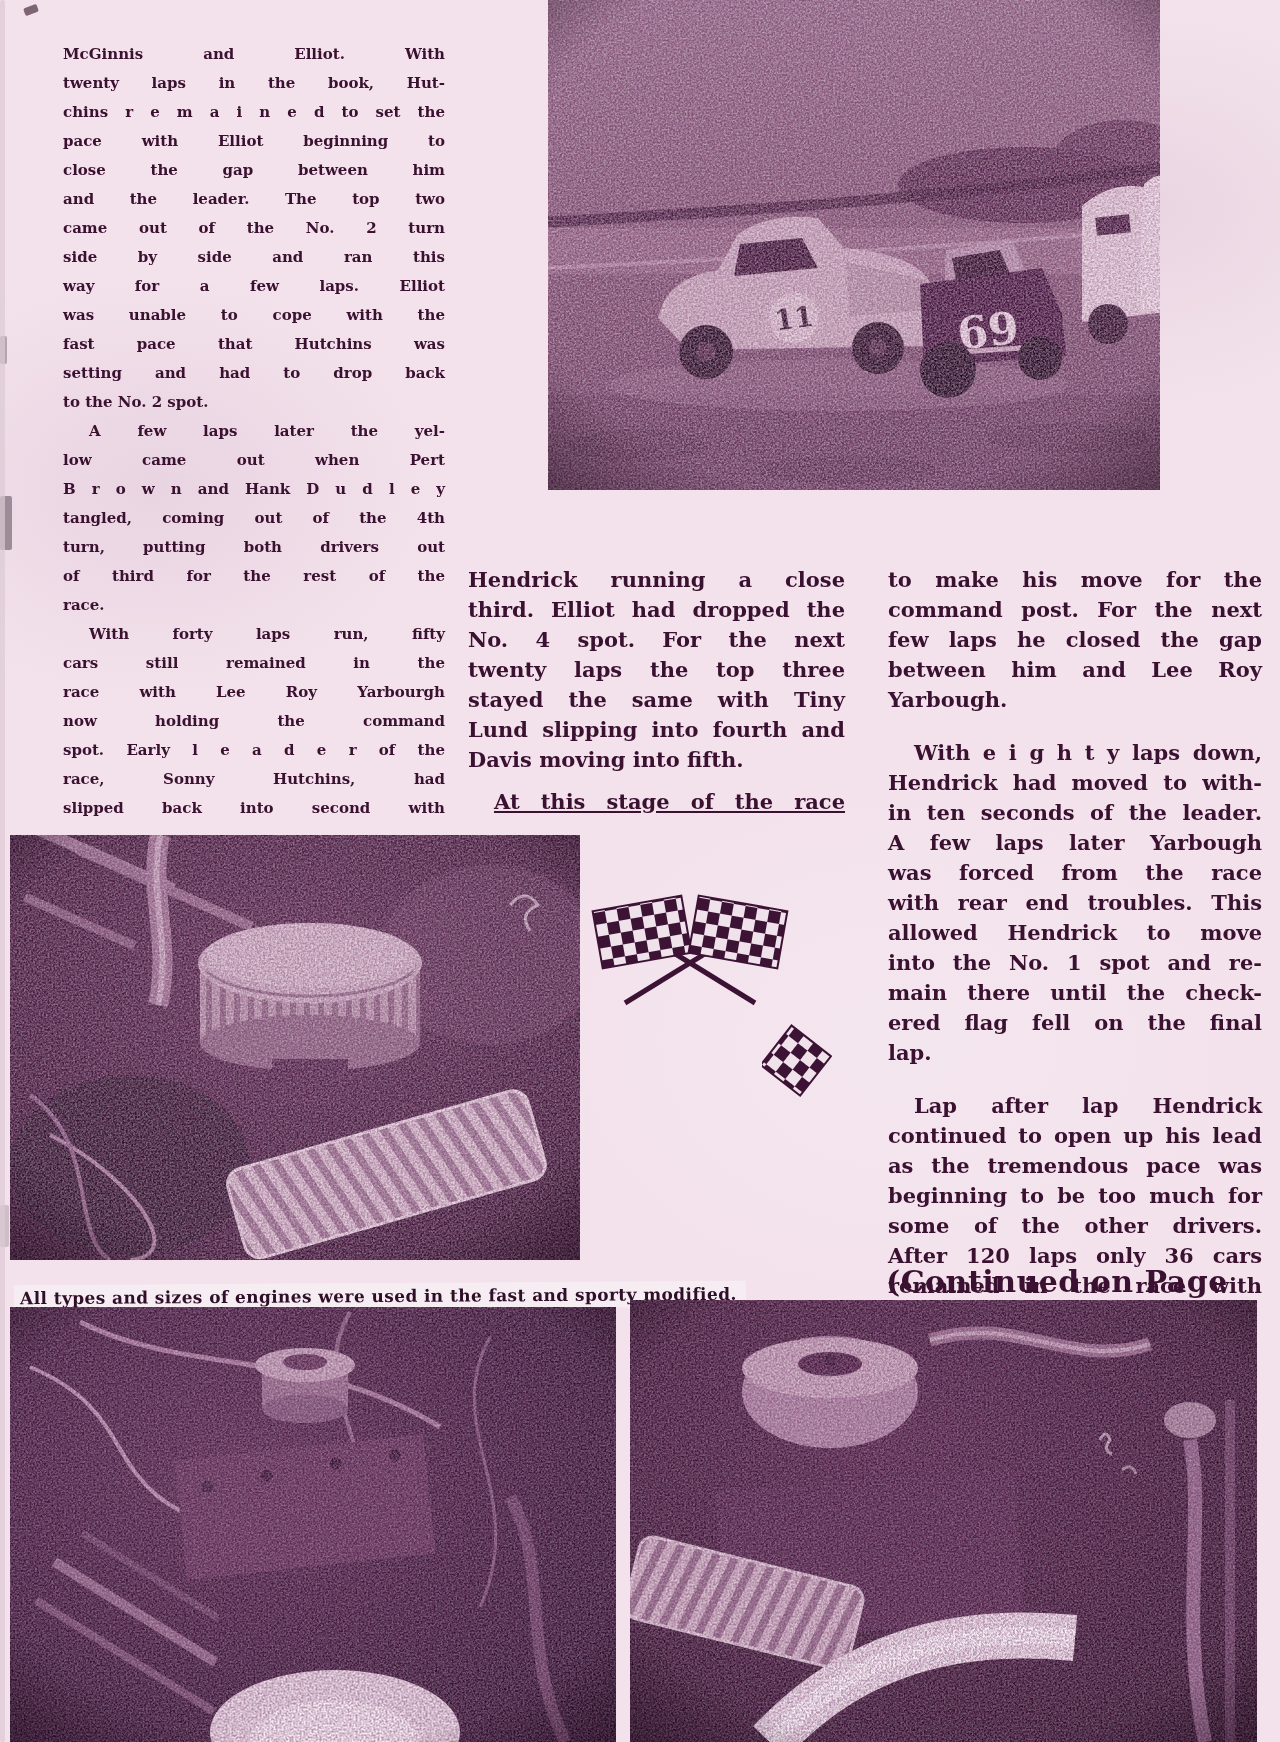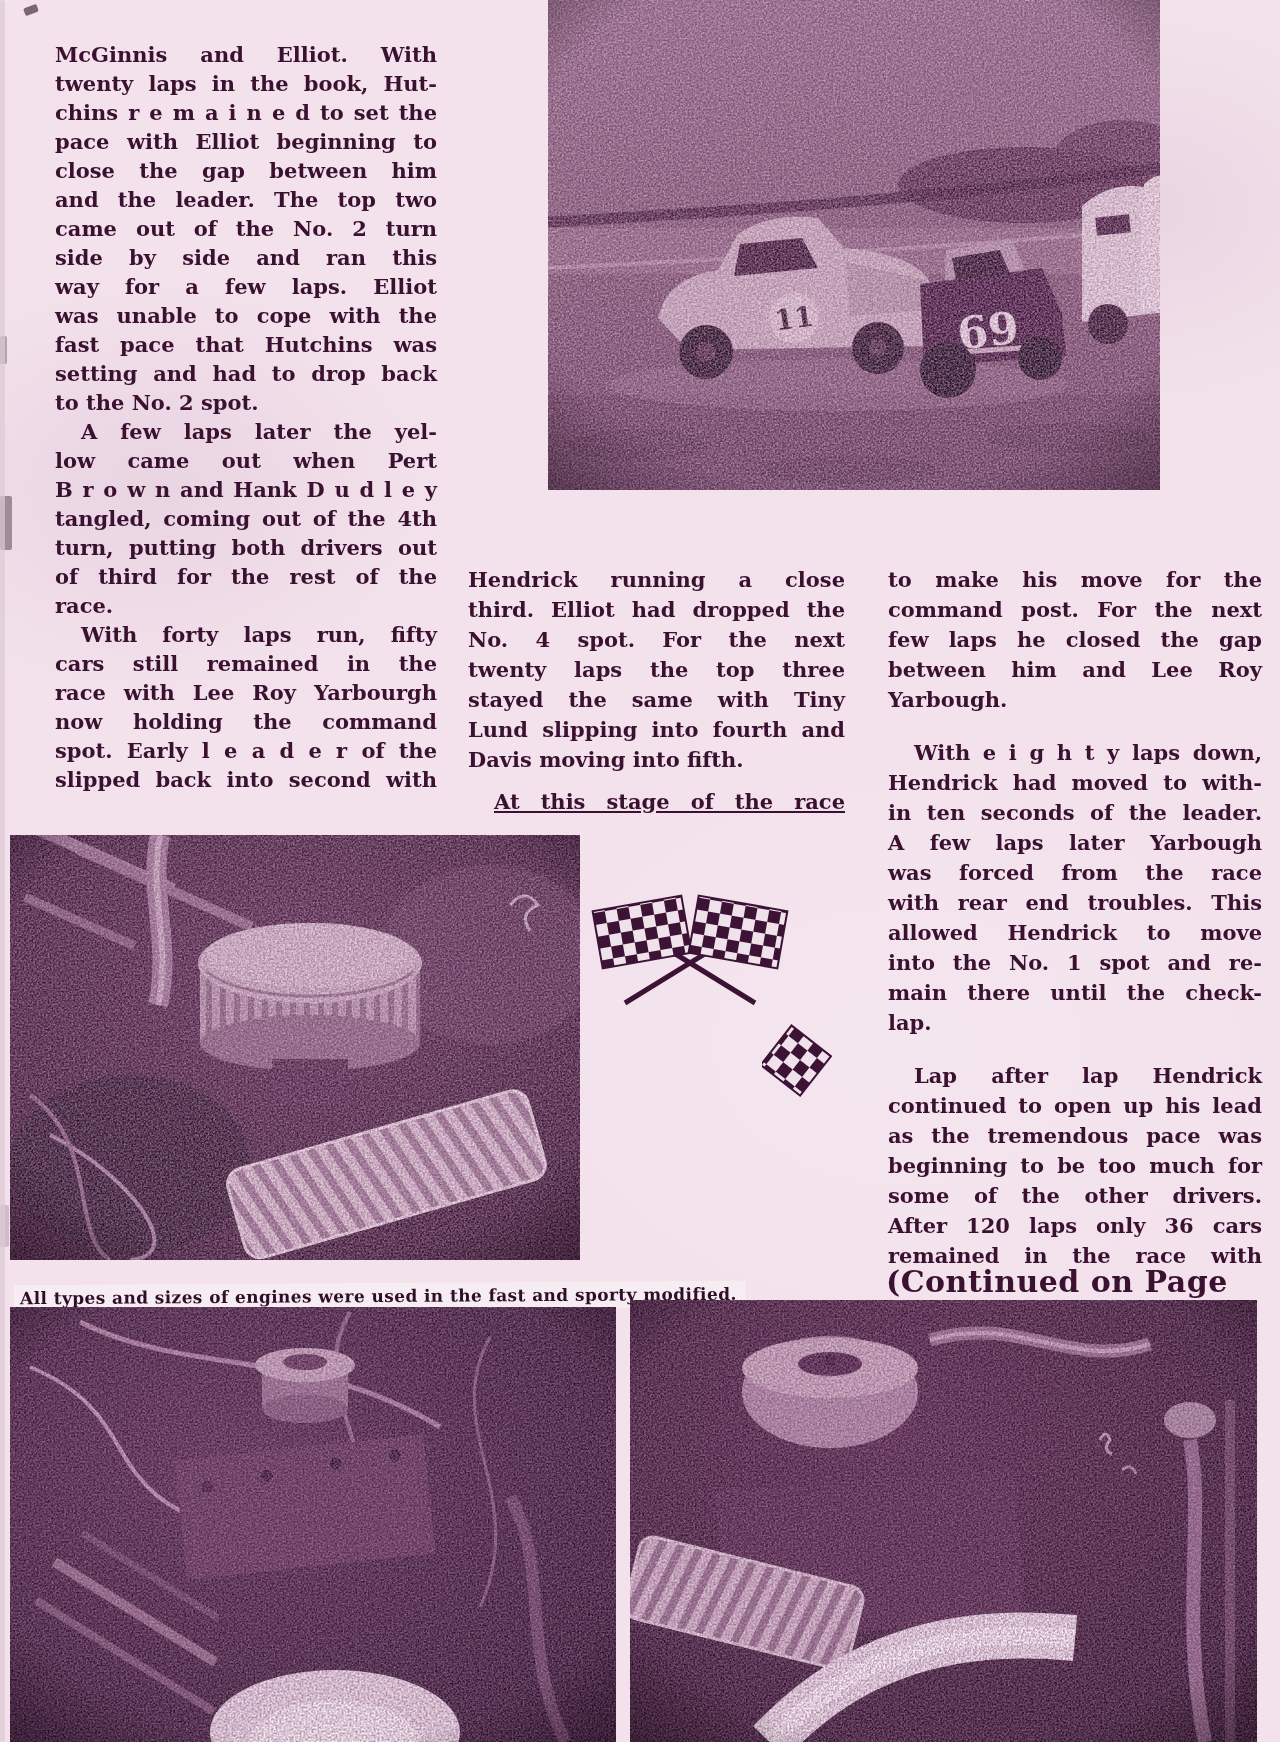--- a/index.html
+++ b/index.html
@@ -4,21 +4,21 @@
 <style>
   html,body{margin:0;padding:0;background:#d8c4cf;}
   .page{position:relative;width:1280px;height:1742px;overflow:hidden;
     background:#f3e2ec;
     background-image:
       radial-gradient(ellipse 420px 320px at 12% 28%, rgba(215,185,205,.35), transparent 70%),
       radial-gradient(ellipse 500px 380px at 70% 60%, rgba(244,232,240,.6), transparent 75%),
       radial-gradient(ellipse 380px 300px at 90% 12%, rgba(205,175,196,.25), transparent 70%);
     font-family:"DejaVu Serif", serif;}
   .col{position:absolute;color:#3a1130;font-weight:700;}
-  #col1{left:55px;top:40px;width:382px;font-size:21px;line-height:29px;}
+  #col1{left:63px;top:40px;width:382px;font-size:15px;line-height:29px;}
   #col2{left:468px;top:565px;width:377px;font-size:21px;line-height:30px;}
   #col3{left:888px;top:565px;width:374px;font-size:21px;line-height:30px;}
   .tline{text-align:justify;text-align-last:justify;}
   .tline.pend{text-align-last:left;}
   .tline.indent{text-indent:26px;}
   #col1 .indent{margin-top:0;}
   #col2 .indent{margin-top:12px;text-decoration:underline;}
   #col3 .indent{margin-top:23px;}
   .caption{position:absolute;left:14px;top:1283px;width:726px;height:26px;
     background:rgba(246,238,243,.92);color:#2f0f28;font-size:17px;font-weight:700;
@@ -161,20 +161,21 @@
       <div class="tline">B r o w n and Hank D u d l e y</div>
       <div class="tline">tangled, coming out of the 4th</div>
       <div class="tline">turn, putting both drivers out</div>
       <div class="tline">of third for the rest of the</div>
       <div class="tline pend">race.</div>
       <div class="tline indent">With forty laps run, fifty</div>
       <div class="tline">cars still remained in the</div>
       <div class="tline">race with Lee Roy Yarbourgh</div>
       <div class="tline">now holding the command</div>
       <div class="tline">spot. Early l e a d e r of the</div>
+      <div class="tline">race, Sonny Hutchins, had</div>
       <div class="tline">slipped back into second with</div>
     </div>
   <div class="col" id="col2">
       <div class="tline">Hendrick running a close</div>
       <div class="tline">third. Elliot had dropped the</div>
       <div class="tline">No. 4 spot. For the next</div>
       <div class="tline">twenty laps the top three</div>
       <div class="tline">stayed the same with Tiny</div>
       <div class="tline">Lund slipping into fourth and</div>
       <div class="tline pend">Davis moving into fifth.</div>
@@ -188,20 +189,21 @@
       <div class="tline pend">Yarbough.</div>
       <div class="tline indent">With e i g h t y laps down,</div>
       <div class="tline">Hendrick had moved to with-</div>
       <div class="tline">in ten seconds of the leader.</div>
       <div class="tline">A few laps later Yarbough</div>
       <div class="tline">was forced from the race</div>
       <div class="tline">with rear end troubles. This</div>
       <div class="tline">allowed Hendrick to move</div>
       <div class="tline">into the No. 1 spot and re-</div>
       <div class="tline">main there until the check-</div>
+      <div class="tline">ered flag fell on the final</div>
       <div class="tline pend">lap.</div>
       <div class="tline indent">Lap after lap Hendrick</div>
       <div class="tline">continued to open up his lead</div>
       <div class="tline">as the tremendous pace was</div>
       <div class="tline">beginning to be too much for</div>
       <div class="tline">some of the other drivers.</div>
       <div class="tline">After 120 laps only 36 cars</div>
       <div class="tline">remained in the race with</div>
     </div>
 

